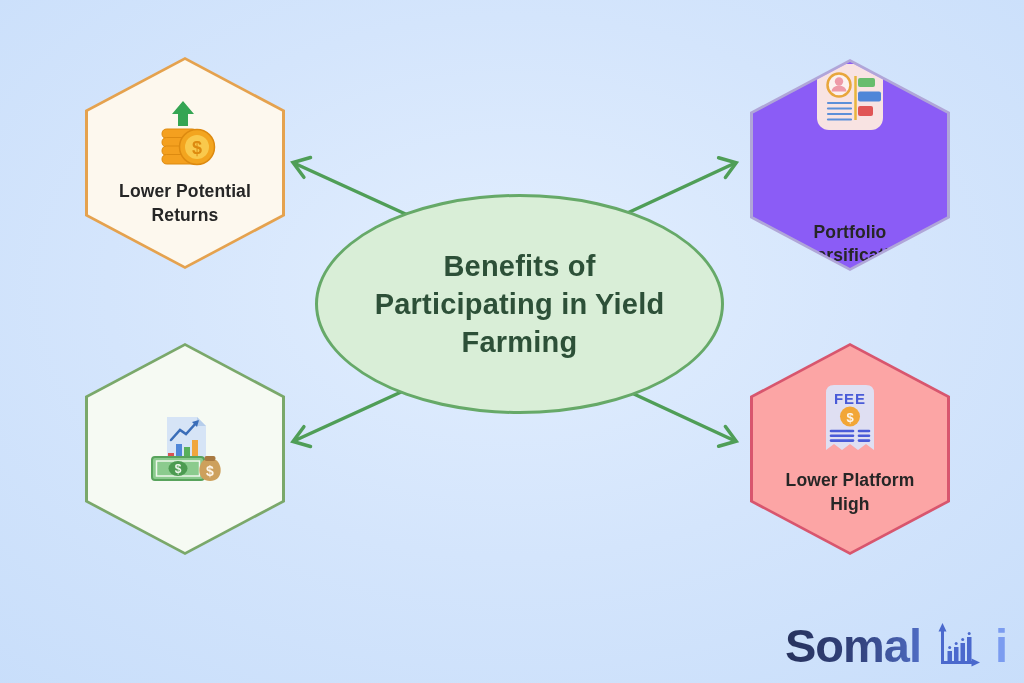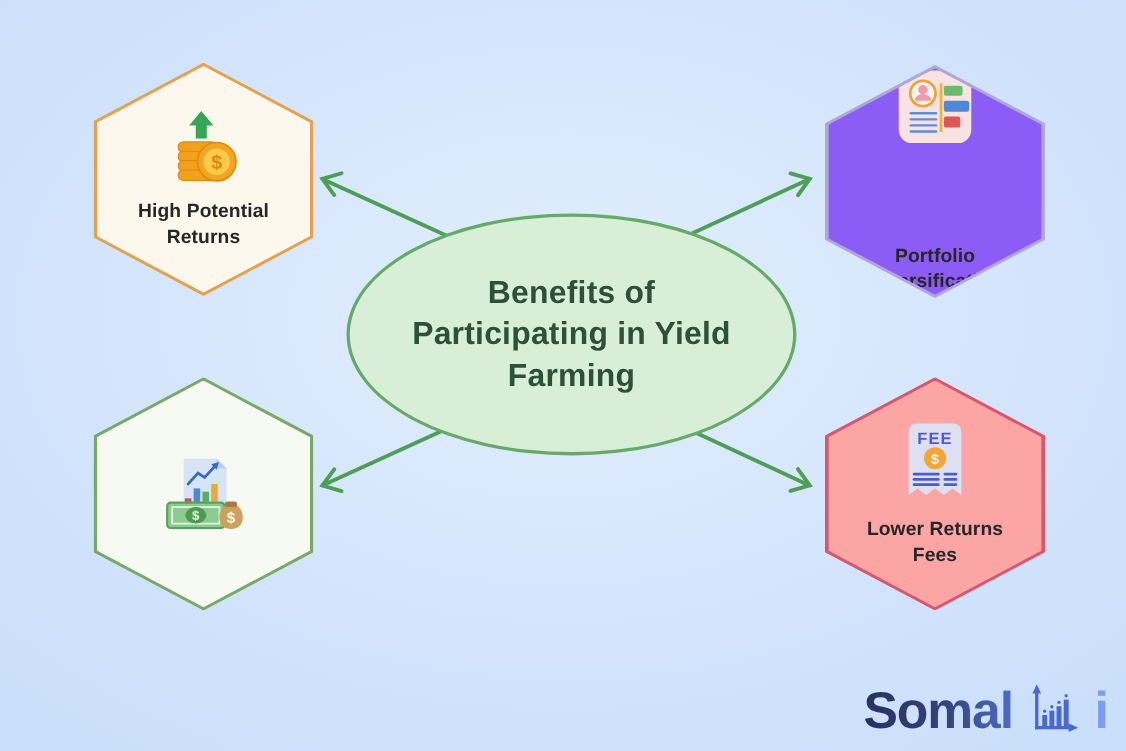--- a/index.html
+++ b/index.html
@@ -33,21 +33,21 @@
   .hex-tr{left:750px;top:59px;}
   .hex-bl{left:85px;top:343px;}
   .hex-br{left:750px;top:343px;}
   .node-label{
     margin:0;text-align:center;font-size:17.5px;font-weight:700;color:#262626;
     line-height:1.35;max-width:165px;letter-spacing:.1px;
   }
   .node-icon{flex:0 0 auto;}
   
   .logo{position:absolute;right:16px;bottom:14px;z-index:3;display:flex;flex-direction:column;align-items:flex-start;}
-  .logo-top{display:flex;gap:14px;line-height:1;margin-top:16px;}
+  .logo-top{display:flex;align-items:flex-end;gap:14px;line-height:1;margin-top:16px;}
   .brand-prefix{
     font-size:47px;font-weight:700;letter-spacing:-1px;
     background:linear-gradient(90deg,#27325d 0%,#33437e 55%,#4f6cc4 100%);
     -webkit-background-clip:text;background-clip:text;color:transparent;
   }
   .brand-suffix{font-size:47px;font-weight:700;color:#7b9cf0;}
   .logo-chart{margin:0 1px 2px 3px;}
   .logo-tagline{
     margin-top:3px;font-size:17px;font-weight:700;letter-spacing:2.4px;color:#4d7ade;
   }
@@ -81,21 +81,21 @@
         <g fill="#f4a01f" stroke="#dd8a10" stroke-width="1">
           <rect x="15" y="30" width="35" height="9.5" rx="4.5"></rect>
           <rect x="15" y="38.5" width="35" height="9.5" rx="4.5"></rect>
           <rect x="15" y="47" width="35" height="9.5" rx="4.5"></rect>
           <rect x="15" y="55.5" width="35" height="9.5" rx="4.5"></rect>
         </g>
         <circle cx="50" cy="48" r="17.5" fill="#f3a51f" stroke="#dd8a10" stroke-width="1.5"></circle>
         <circle cx="50" cy="48" r="12" fill="#f9c94c"></circle>
         <text x="50" y="54.5" text-anchor="middle" font-size="18" font-weight="bold" fill="#dd8a10" font-family="Liberation Sans,sans-serif">$</text>
       </svg>
-      <p class="node-label">High Potential Returns</p>
+      <p class="node-label">Lower Potential Returns</p>
     </div>
   </div>
 
   <div class="hex hex-tr" style="background: rgb(176, 166, 216);">
     <div class="hex-fill" style="background: #8b5cf6; justify-content: space-between;">
       <svg class="node-icon" width="70" height="70" viewBox="0 0 70 70">
         <rect x="2" y="2" width="66" height="66" rx="12" fill="#f8e3e2"></rect>
         <circle cx="24" cy="23" r="11.5" fill="#fcf1ef" stroke="#e8a63c" stroke-width="2.5"></circle>
         <circle cx="24" cy="19.5" r="4.2" fill="#ee9aa8"></circle>
         <path d="M16.5 29.5 a7.5 6 0 0 1 15 0 Z" fill="#ee9aa8"></path>
@@ -145,21 +145,21 @@
         <text x="32" y="39.5" text-anchor="middle" font-size="13" font-weight="bold" fill="#fdf6ea" font-family="Liberation Sans,sans-serif">$</text>
         <g stroke="#4a5bd8" stroke-width="2.6" stroke-linecap="round">
           <line x1="13" y1="49" x2="35" y2="49"></line>
           <line x1="13" y1="53.8" x2="35" y2="53.8"></line>
           <line x1="13" y1="58.6" x2="35" y2="58.6"></line>
           <line x1="41" y1="49" x2="51" y2="49"></line>
           <line x1="41" y1="53.8" x2="51" y2="53.8"></line>
           <line x1="41" y1="58.6" x2="51" y2="58.6"></line>
         </g>
       </svg>
-      <p class="node-label">Lower Returns Fees</p>
+      <p class="node-label">Lower Platform High</p>
     </div>
   </div>
 
   <div class="logo">
     <div class="logo-top">
       <span class="brand-prefix">Somal</span>
       <svg class="logo-chart" width="42" height="44" viewBox="0 0 42 44">
         <g fill="#4b69cd">
           <rect x="3" y="7" width="3" height="34"></rect>
           <polygon points="4.5,0 0.5,8.5 8.5,8.5"></polygon>

